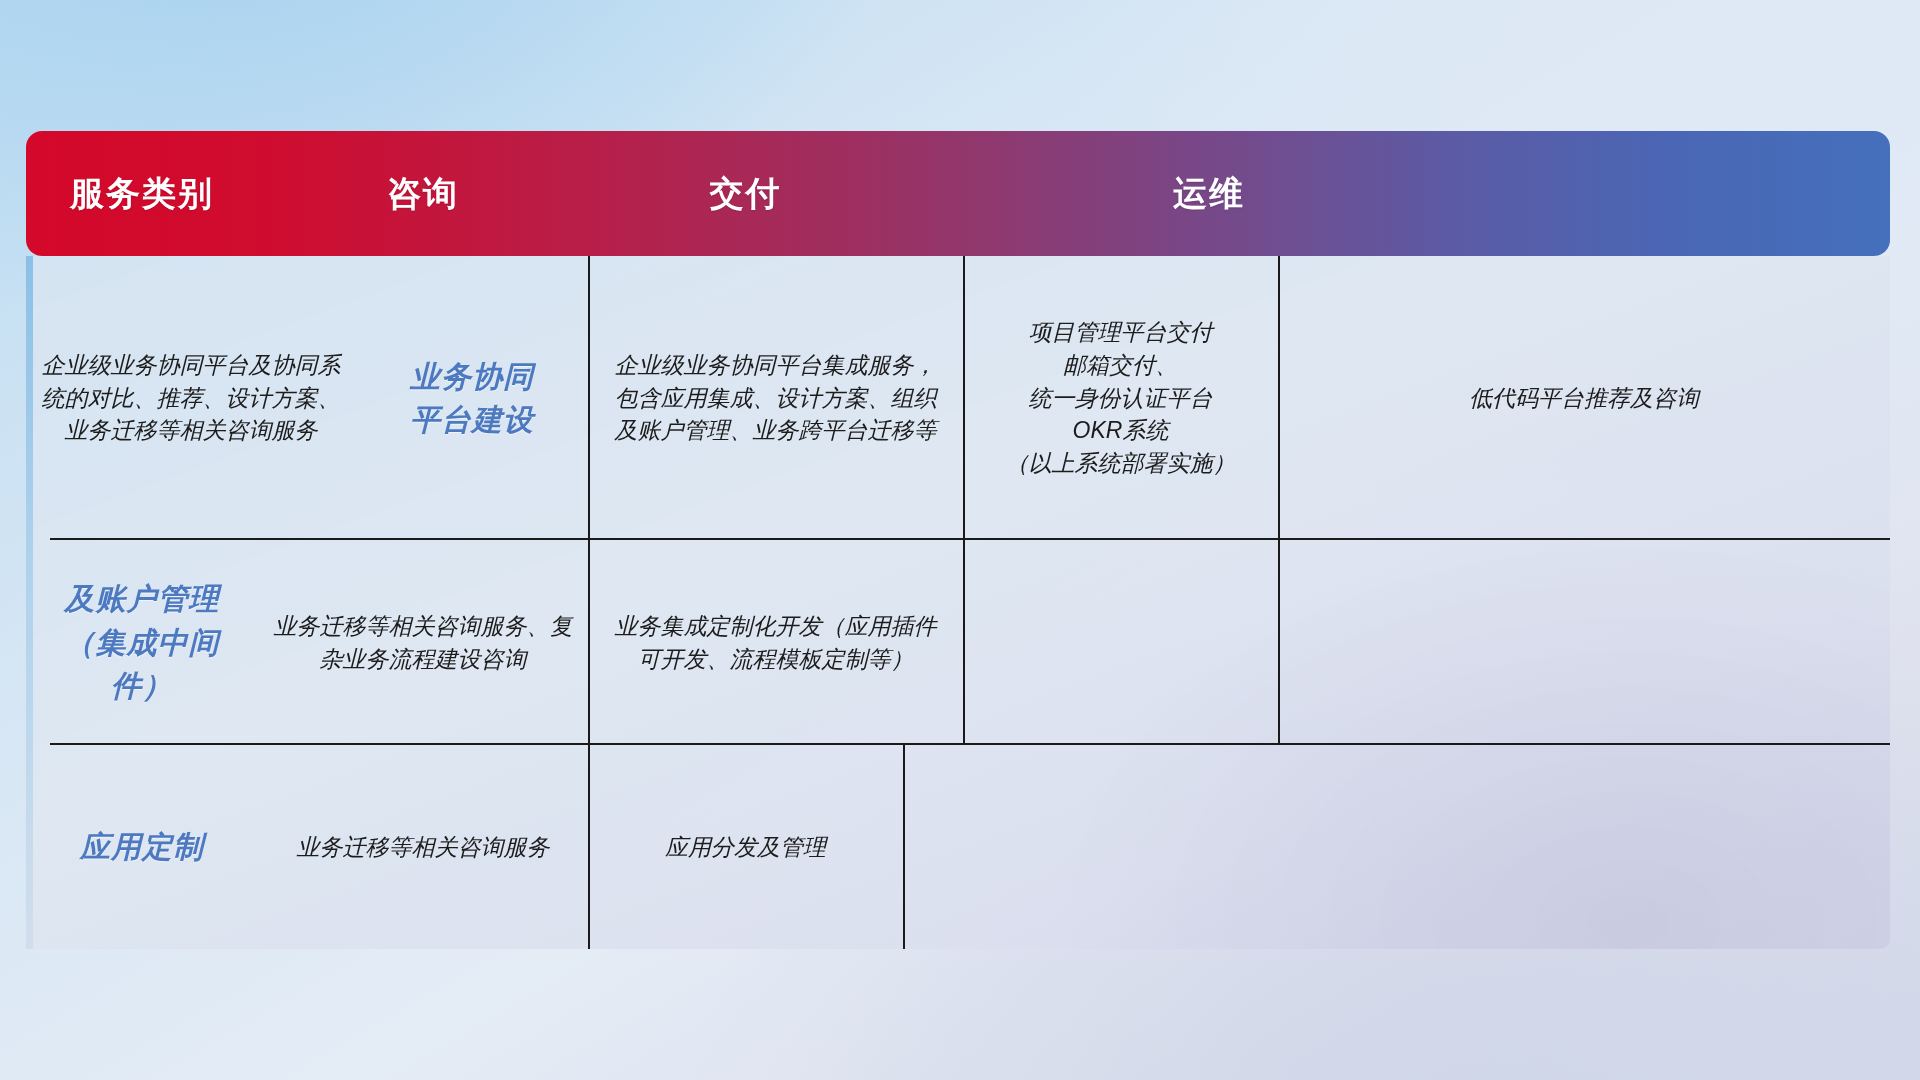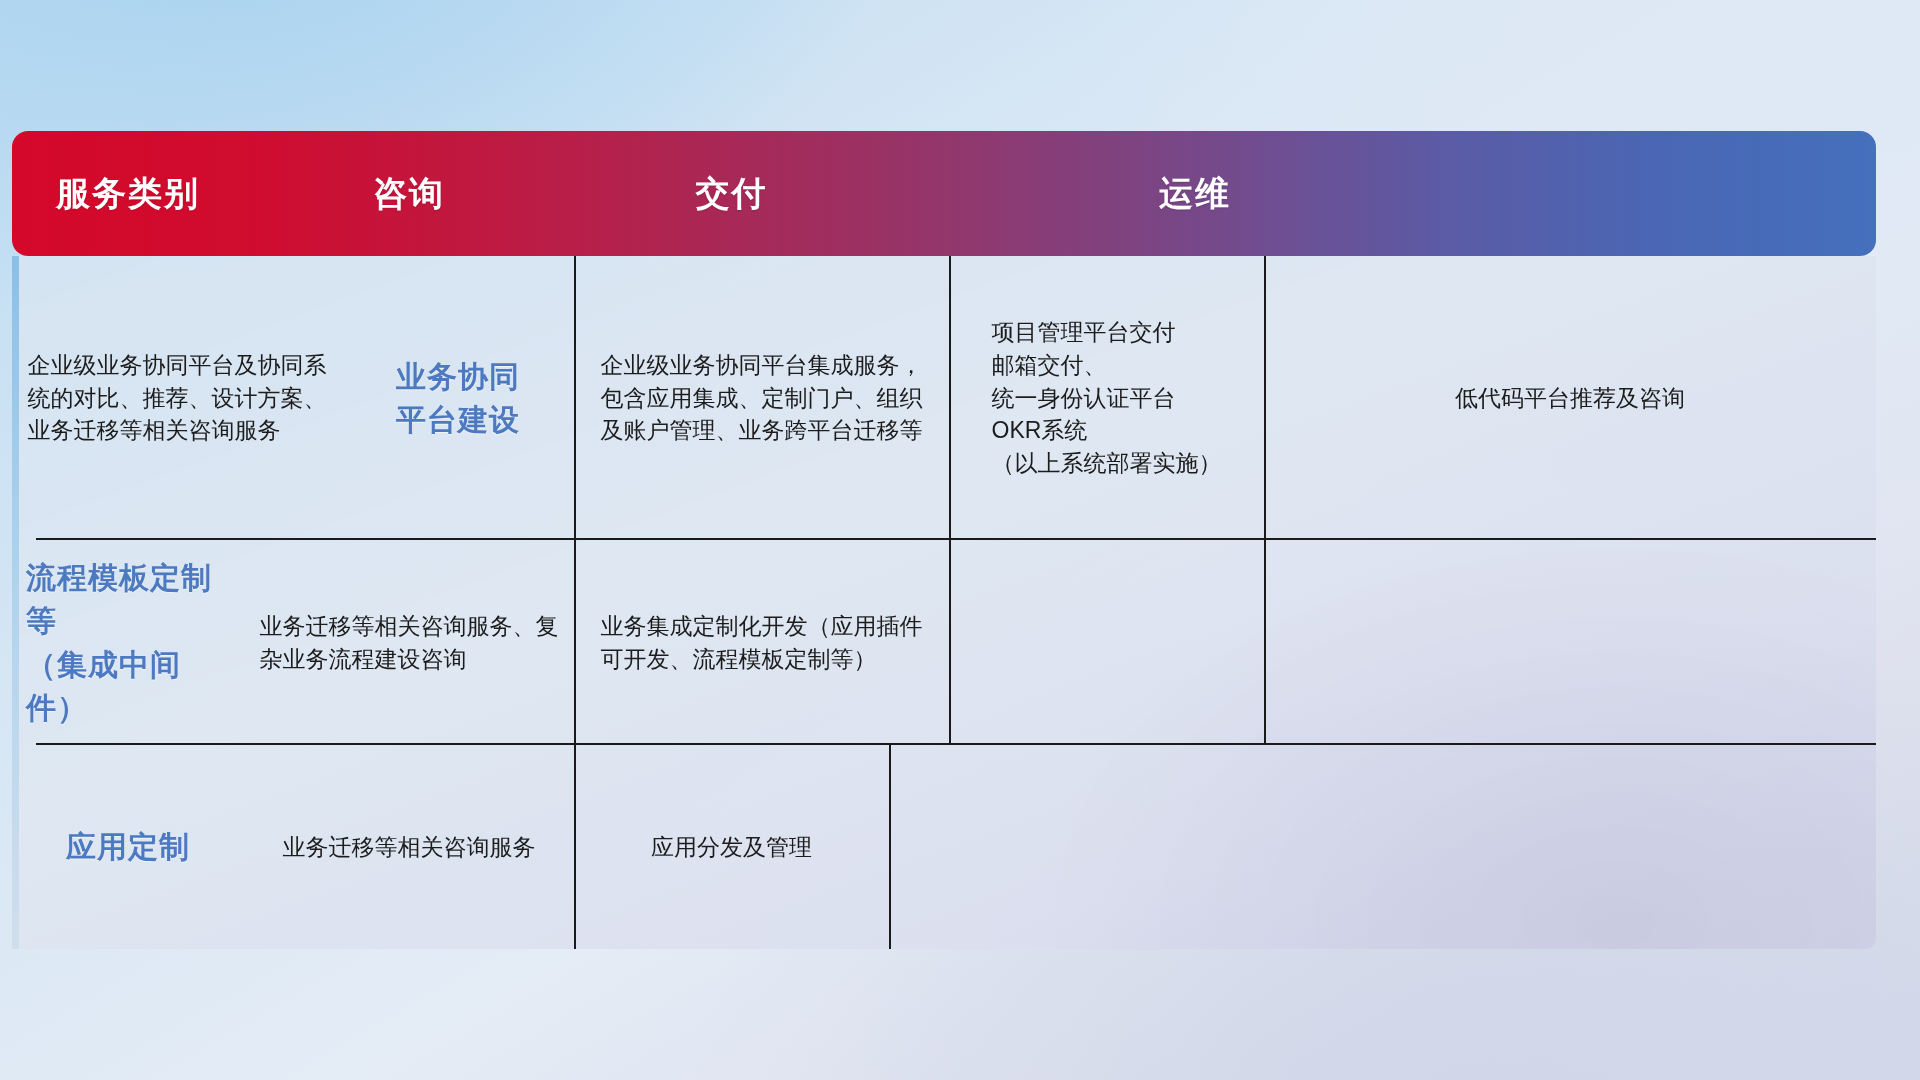--- a/index.html
+++ b/index.html
@@ -13,21 +13,21 @@
       radial-gradient(ellipse 1100px 700px at 12% -10%, #a8d2ef 0%, rgba(168,210,239,0) 62%),
       radial-gradient(ellipse 1300px 900px at 96% 6%, #dfe9f5 0%, rgba(223,233,245,0) 60%),
       radial-gradient(ellipse 1400px 900px at 78% 104%, #cfd6e8 0%, rgba(207,214,232,0) 58%),
       linear-gradient(150deg, #bcdcf2 0%, #d6e6f4 32%, #e4ecf6 58%, #dfe2ee 80%, #d3d9e9 100%);
   }
 
   .stage { position:relative; width:1920px; height:1080px; }
 
   .table-wrap {
     position:absolute;
-    left:12px; top:131px;
+    left:26px; top:131px;
     width:1864px; height:818px;
   }
 
   
   .thead {
     position:relative;
     height:125px;
     border-radius:16px;
     display:flex;
     overflow:hidden;
@@ -75,26 +75,27 @@
   .row.r1::after,
   .row.r2::after{
     content:"";
     position:absolute; left:24px; right:0; bottom:0;
     height:2px; background:#1a1a1a;
   }
 
   .cell {
     position:relative;
     display:flex; align-items:center; justify-content:center;
-    text-align:left;
+    text-align:center;
     padding:0 14px;
     font-size:23px;
     line-height:1.42;
     color:#1c1c1c;
     white-space:pre-line;
+    font-style:italic;
   }
   .cell.vline::before{
     content:"";
     position:absolute; left:0; top:0; bottom:0;
     width:2px; background:#1a1a1a;
   }
   .row.r3 .cell.vline::before{ bottom:0; }
 
   .cat {
     color:#4c79c0;
@@ -128,32 +129,32 @@
 
     <div class="tbody">
 
       <div class="row r1">
         <div class="cell c1">企业级业务协同平台及协同系
 统的对比、推荐、设计方案、
 业务迁移等相关咨询服务</div>
         <div class="cell cat c0">业务协同
 平台建设</div>
         <div class="cell vline c2">企业级业务协同平台集成服务，
-包含应用集成、定制门户、组织
+包含应用集成、设计方案、组织
 及账户管理、业务跨平台迁移等</div>
         <div class="cell vline c3">项目管理平台交付
 邮箱交付、
 统一身份认证平台
 OKR系统
 （以上系统部署实施）</div>
         <div class="cell vline c4">低代码平台推荐及咨询</div>
       </div>
 
       <div class="row r2">
-        <div class="cell cat c0">流程模板定制等
+        <div class="cell cat c0">及账户管理
 （集成中间件）</div>
         <div class="cell c1">业务迁移等相关咨询服务、复
 杂业务流程建设咨询</div>
         <div class="cell vline c2">业务集成定制化开发（应用插件
 可开发、流程模板定制等）</div>
         <div class="cell vline c3"></div>
         <div class="cell vline c4"></div>
       </div>
 
       <div class="row r3">

